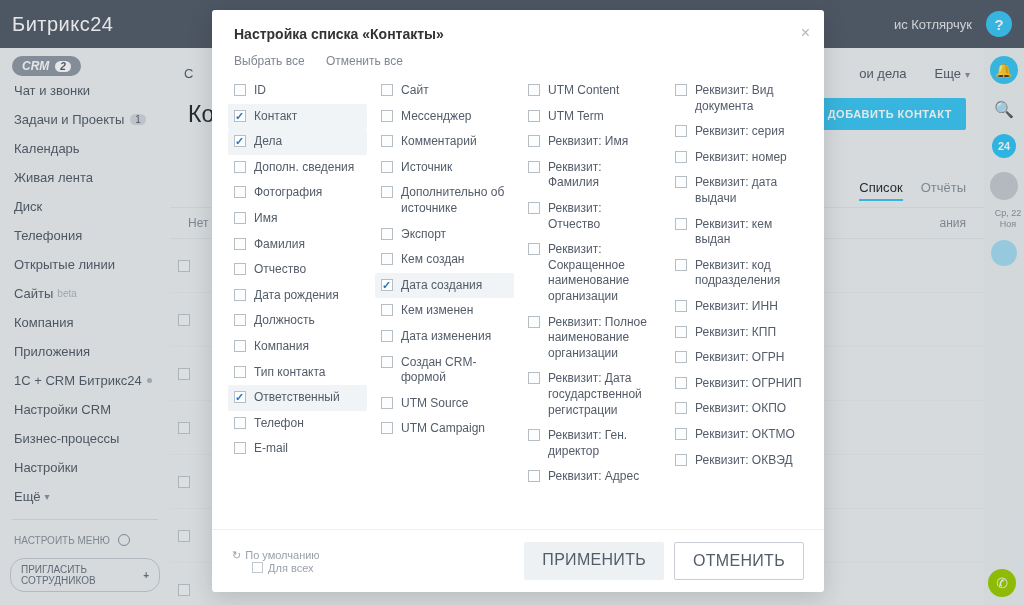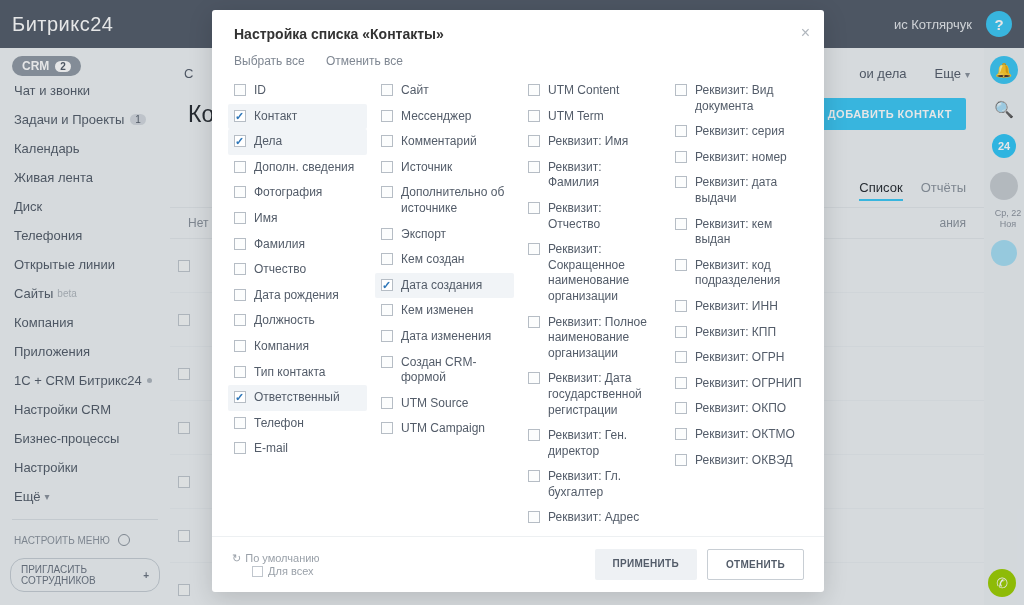--- a/index.html
+++ b/index.html
@@ -7,21 +7,21 @@
 
 
 .topbar { height: 48px; background: #535c69; display: flex; align-items: center; padding: 0 12px; color: #fff; }
 .logo { font-size: 20px; font-weight: 500; letter-spacing: .5px; }
 .topbar-gap { flex: 1; }
 .topbar-user { font-size: 13px; color: #e5e8ec; }
 .help-circle { width: 26px; height: 26px; border-radius: 50%; background: #3bc8f5; color: #fff; display: flex; align-items: center; justify-content: center; font-weight: bold; margin-left: 14px; font-size: 15px; }
 
 
 .leftnav { position: absolute; left: 0; top: 48px; bottom: 0; width: 170px; background: #eef2f4; padding-top: 8px; }
-.nav-crm { display: inline-flex; align-items: center; background: #9099a4; color: #fff; border-radius: 12px; padding: 3px 10px; margin-left: 12px; font-size: 12px; font-weight: 600; }
+.nav-crm { display: inline-flex; align-items: center; background: #9099a4; color: #fff; border-radius: 12px; padding: 3px 10px; margin-left: 12px; font-size: 12px; font-weight: 600; font-style: italic; }
 .nav-crm .cnt { background: #fff; color: #535c69; border-radius: 8px; font-size: 10px; padding: 0 5px; margin-left: 6px; }
 .nav-item { padding: 7px 14px; font-size: 13px; color: #535c69; display: flex; align-items: center; cursor: pointer; }
 .nav-badge { background: #d3d8de; color: #535c69; font-size: 10px; border-radius: 8px; padding: 0 5px; margin-left: 6px; }
 .nav-beta { color: #b0b6bd; font-size: 10px; margin-left: 4px; }
 .nav-dot { width: 5px; height: 5px; border-radius: 50%; background: #aeb5bd; margin-left: 5px; }
 .nav-more-tri::after { content: '▾'; font-size: 10px; margin-left: 4px; color: #8a929c; }
 .nav-sep { height: 1px; background: #d9dee3; margin: 8px 12px; }
 .nav-conf { font-size: 10px; color: #8a929c; text-transform: uppercase; padding: 6px 14px; display: flex; align-items: center; }
 .nav-gear { width: 12px; height: 12px; border: 1.5px solid #8a929c; border-radius: 50%; margin-left: 8px; position: relative; }
 .nav-invite { margin: 6px 10px; border: 1px solid #c5ccd3; border-radius: 14px; padding: 5px 10px; font-size: 10px; text-transform: uppercase; color: #6a7380; display: inline-flex; align-items: center; gap: 34px; }
@@ -68,21 +68,21 @@
 .opt .box { flex: 0 0 12px; width: 12px; height: 12px; border: 1px solid #b6bdc5; background: #fcfdfd; margin-right: 8px; margin-top: 1px; position: relative; }
 .opt.checked .box { background: #fff; }
 .opt.checked .box::after { content: '✓'; position: absolute; left: 0; top: -2px; font-size: 11px; color: #2f77b9; font-weight: bold; }
 
 .modal-foot { border-top: 1px solid #edf0f2; padding: 12px 20px; display: flex; align-items: center; }
 .foot-left { font-size: 11px; color: #9aa1a9; display: flex; align-items: center; flex-direction: column; }
 .foot-left .reset::before { content: '↻'; margin-right: 4px; }
 .foot-left .foreall { margin-left: 14px; display: flex; align-items: center; }
 .foot-left .foreall .box { width: 11px; height: 11px; border: 1px solid #c0c6cd; margin-right: 5px; }
 .foot-btns { margin-left: auto; display: flex; gap: 10px; }
-.btn { font-size: 10px; font-weight: 700; padding: 9px 18px; border-radius: 2px; cursor: pointer; letter-spacing: .3px; }
+.btn { font-size: 16px; font-weight: 400; padding: 9px 18px; border-radius: 2px; cursor: pointer; letter-spacing: .3px; }
 .btn-apply { background: #eef1f4; color: #535c69; }
 .btn-cancel { background: #fff; border: 1px solid #c8ced4; color: #535c69; }
 </style>
 </head>
 <body>
 
 <div class="topbar">
   <span class="logo"><span>Битрикс24</span></span>
   <div class="topbar-gap"></div>
   <span class="topbar-user">ис Котлярчук</span>
@@ -332,24 +332,20 @@
         <div class="opt">
           <span class="box"></span>
           <span>Реквизит: Дата государственной регистрации</span>
         </div>
         <div class="opt">
           <span class="box"></span>
           <span>Реквизит: Ген. директор</span>
         </div>
         <div class="opt">
           <span class="box"></span>
-          <span>Реквизит: Гл. бухгалтер</span>
-        </div>
-        <div class="opt">
-          <span class="box"></span>
           <span>Реквизит: Адрес</span>
         </div>
       </div>
       <div>
         <div class="opt">
           <span class="box"></span>
           <span>Реквизит: Вид документа</span>
         </div>
         <div class="opt">
           <span class="box"></span>

